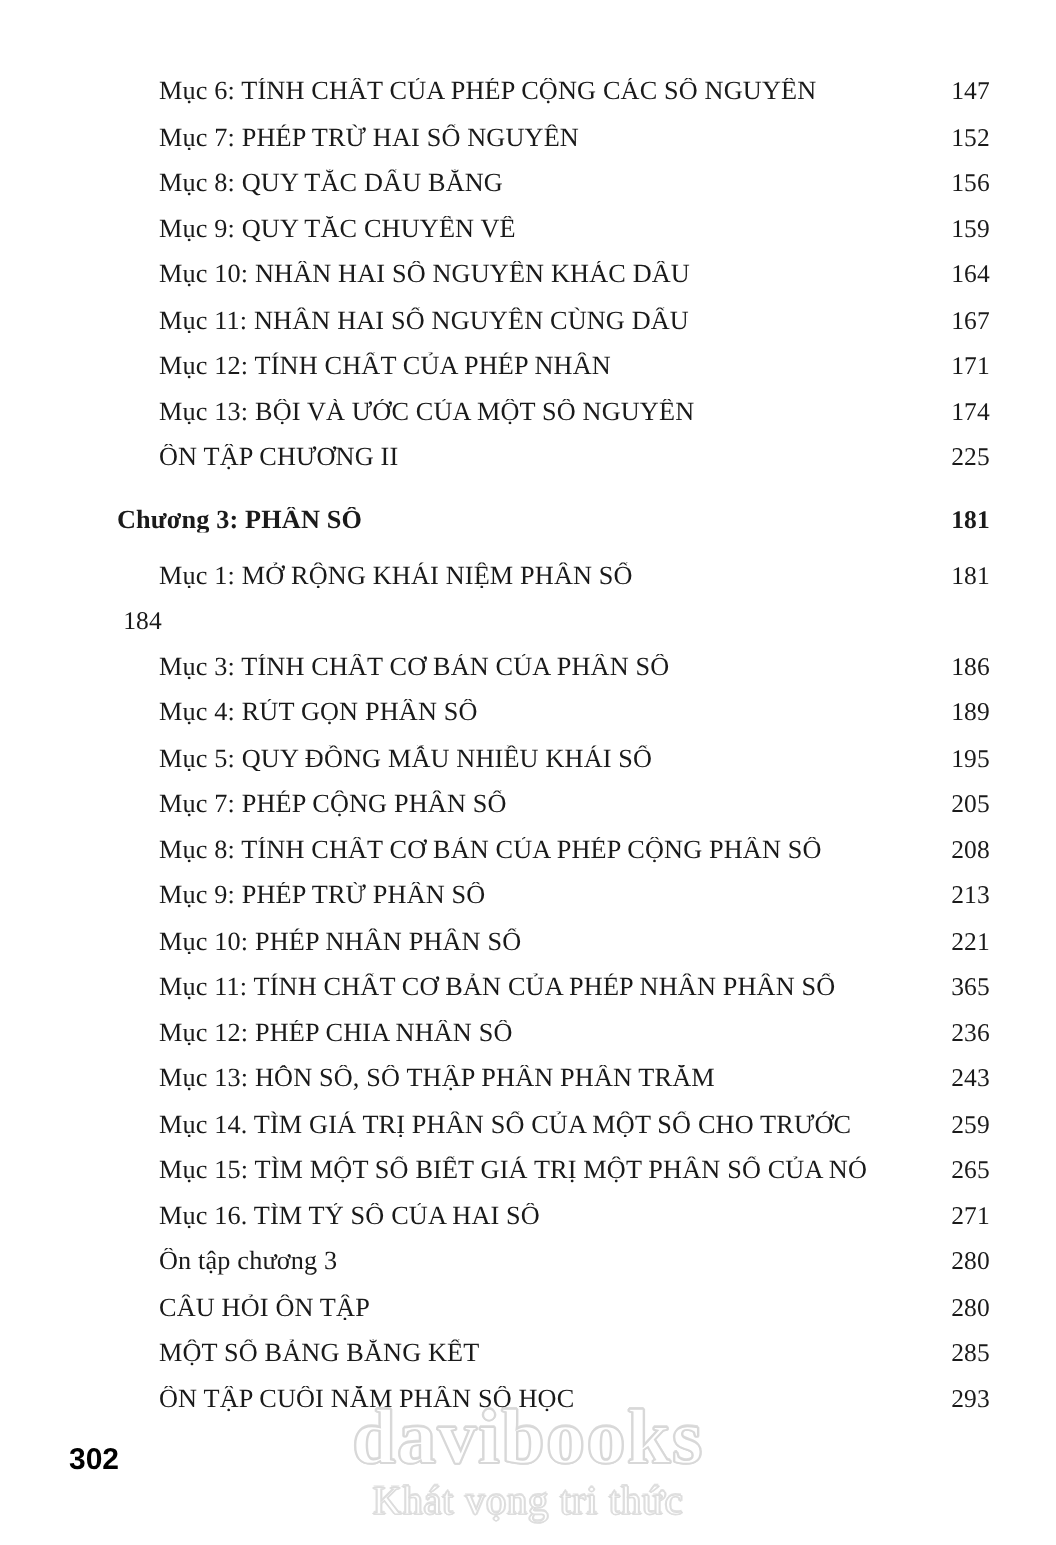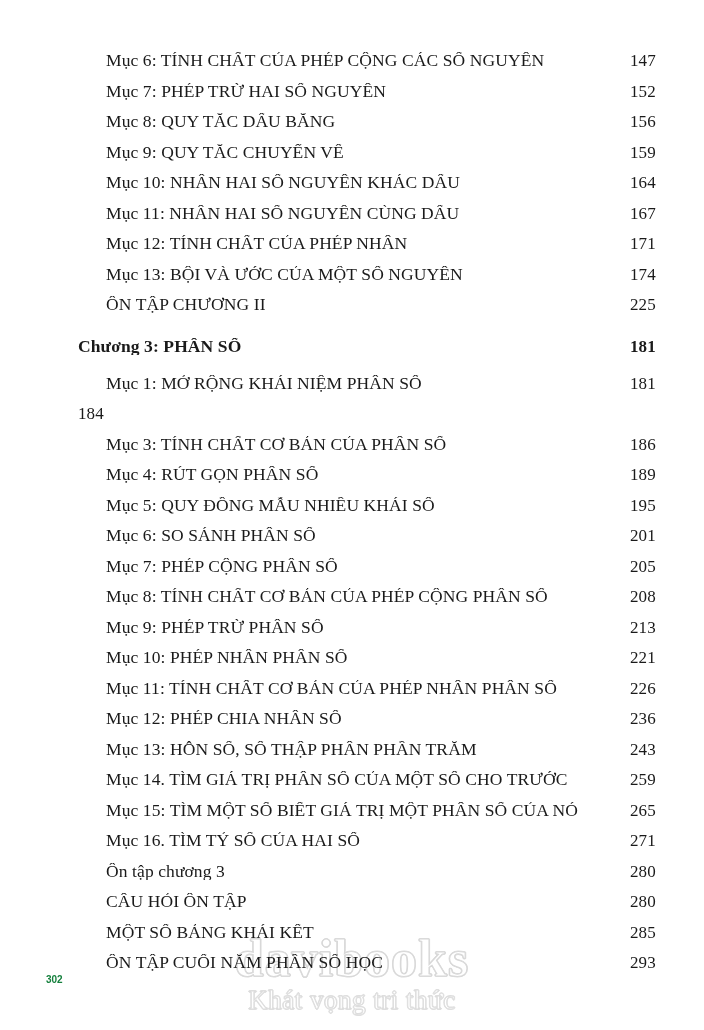--- a/index.html
+++ b/index.html
@@ -35,21 +35,21 @@
     height: 30.5px;
     letter-spacing: 0.1px;
     white-space: nowrap;
   }
   .toc-row .label {
     flex: 0 1 auto;
     overflow: hidden;
   }
   .toc-row .page-num {
     flex: 0 0 auto;
-    text-align: left;
+    text-align: center;
     min-width: 34px;
     font-size: 17px;
   }
   .indent-1 .label {
     padding-left: 28px;
   }
   .chapter {
     font-weight: bold;
     font-size: 17.5px;
     margin-top: 11px;
@@ -60,23 +60,23 @@
     padding-left: 0;
   }
   .chapter .page-num {
     font-weight: bold;
   }
   .footer-num {
     position: absolute;
     left: 46px;
     bottom: 45px;
     font-family: "Liberation Sans", sans-serif;
-    font-size: 10px;
-    font-weight: bold;
-    color: #15803d;
+    font-size: 20px;
+    font-weight: bold;
+    color: #000000;
     z-index: 3;
   }
   .watermark {
     position: absolute;
     left: 0;
     right: 0;
     bottom: 14px;
     text-align: center;
     z-index: 1;
     pointer-events: none;
@@ -165,42 +165,38 @@
       </div>
       <div class="toc-row indent-1">
         <span class="label">Mục 4: RÚT GỌN PHÂN SỐ</span>
         <span class="page-num">189</span>
       </div>
       <div class="toc-row indent-1">
         <span class="label">Mục 5: QUY ĐỒNG MẪU NHIỀU KHÁI SỐ</span>
         <span class="page-num">195</span>
       </div>
       <div class="toc-row indent-1">
-        <span class="label">Mục 6: SO SÁNH PHÂN SỐ</span>
-        <span class="page-num">201</span>
-      </div>
-      <div class="toc-row indent-1">
         <span class="label">Mục 7: PHÉP CỘNG PHÂN SỐ</span>
         <span class="page-num">205</span>
       </div>
       <div class="toc-row indent-1">
         <span class="label">Mục 8: TÍNH CHẤT CƠ BẢN CỦA PHÉP CỘNG PHÂN SỐ</span>
         <span class="page-num">208</span>
       </div>
       <div class="toc-row indent-1">
         <span class="label">Mục 9: PHÉP TRỪ PHÂN SỐ</span>
         <span class="page-num">213</span>
       </div>
       <div class="toc-row indent-1">
         <span class="label">Mục 10: PHÉP NHÂN PHÂN SỐ</span>
         <span class="page-num">221</span>
       </div>
       <div class="toc-row indent-1">
         <span class="label">Mục 11: TÍNH CHẤT CƠ BẢN CỦA PHÉP NHÂN PHÂN SỐ</span>
-        <span class="page-num">226</span>
+        <span class="page-num">365</span>
       </div>
       <div class="toc-row indent-1">
         <span class="label">Mục 12: PHÉP CHIA NHÂN SỐ</span>
         <span class="page-num">236</span>
       </div>
       <div class="toc-row indent-1">
         <span class="label">Mục 13: HỖN SỐ, SỐ THẬP PHÂN PHẦN TRĂM</span>
         <span class="page-num">243</span>
       </div>
       <div class="toc-row indent-1">
@@ -217,21 +213,21 @@
       </div>
       <div class="toc-row indent-1">
         <span class="label">Ôn tập chương 3</span>
         <span class="page-num">280</span>
       </div>
       <div class="toc-row indent-1">
         <span class="label">CÂU HỎI ÔN TẬP</span>
         <span class="page-num">280</span>
       </div>
       <div class="toc-row indent-1">
-        <span class="label">MỘT SỐ BẢNG KHÁI KẾT</span>
+        <span class="label">MỘT SỐ BẢNG BẰNG KẾT</span>
         <span class="page-num">285</span>
       </div>
       <div class="toc-row indent-1">
         <span class="label">ÔN TẬP CUỐI NĂM PHẦN SỐ HỌC</span>
         <span class="page-num">293</span>
       </div>
     </div>
 
   <div class="footer-num">302</div>
 

